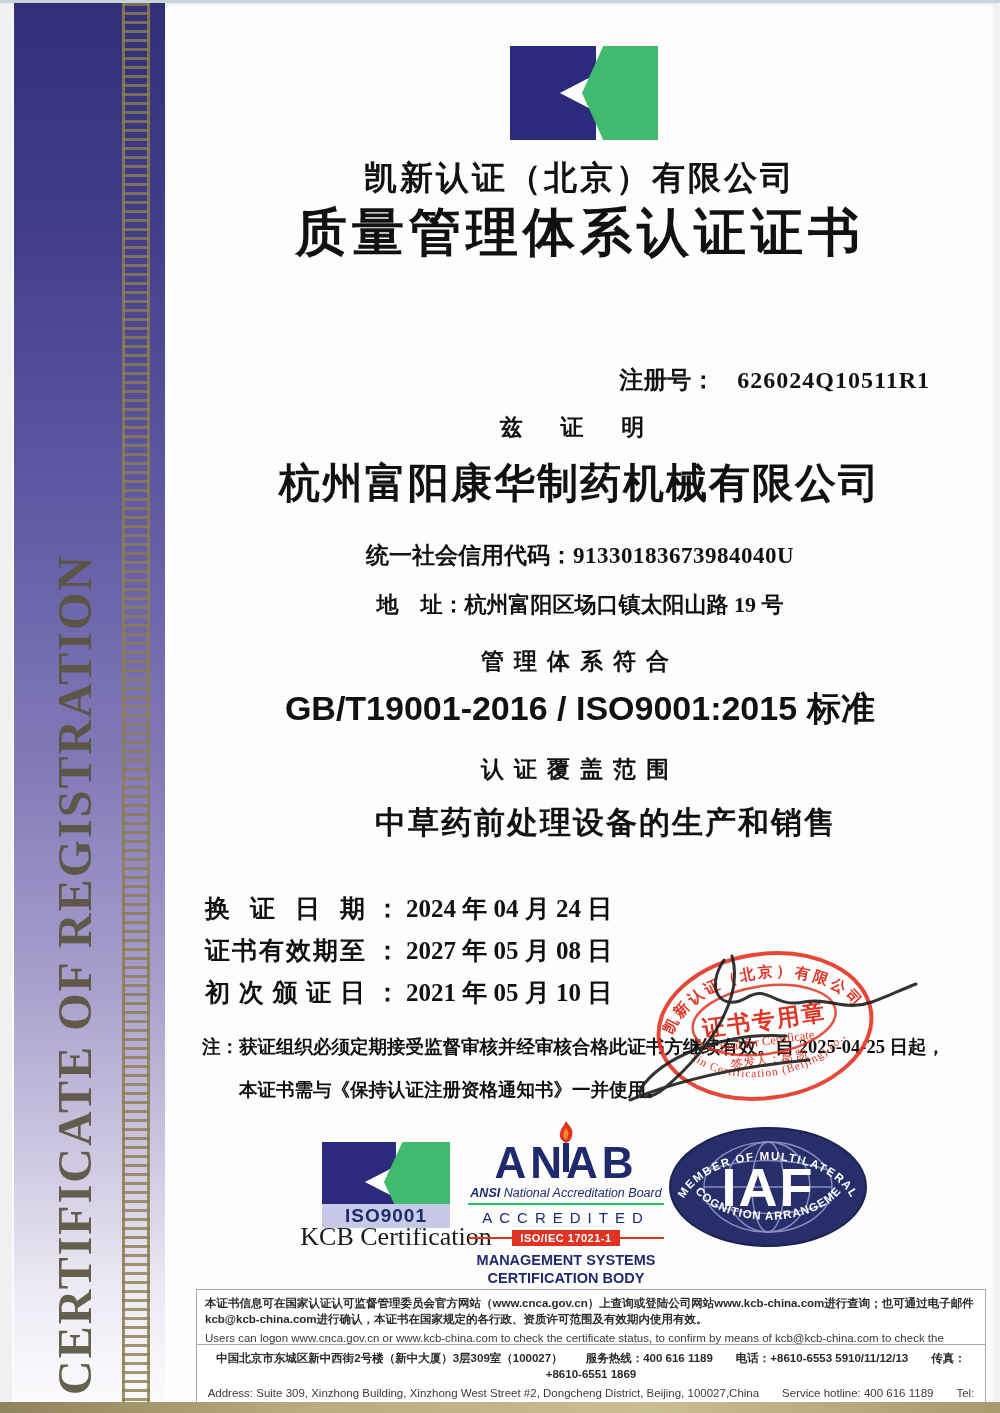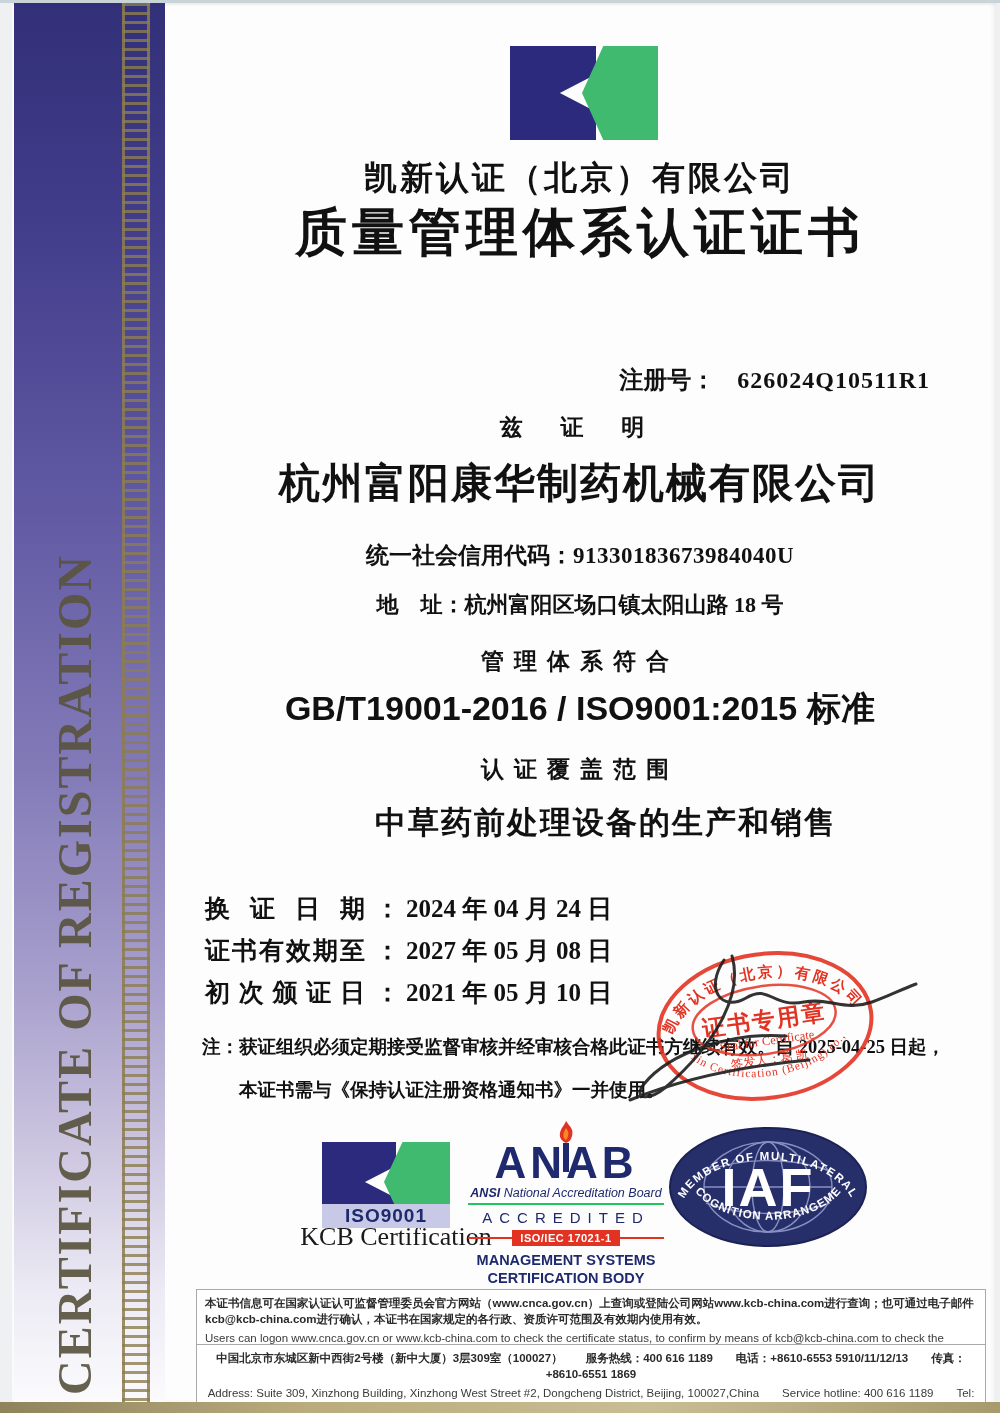--- a/index.html
+++ b/index.html
@@ -120,21 +120,21 @@
   </div>
 
   <div class="cline company-name">杭州富阳康华制药机械有限公司</div>
   <div class="cline certify">兹 证 明</div>
 
   <div class="cline credit">
     <span>统一社会信用代码：</span><span class="num">91330183673984040U</span>
   </div>
 
   <div class="cline addr">
-    <span>地　址：</span><span>杭州富阳区场口镇太阳山路 18 号</span>
+    <span>地　址：</span><span>杭州富阳区场口镇太阳山路 19 号</span>
   </div>
 
   <div class="cline conform">管理体系符合</div>
 
   <div class="cline standard">
     <span class="latin">GB/T19001-2016 / ISO9001:2015</span><span class="suffix">标准</span>
   </div>
 
   <div class="cline scope-label">认证覆盖范围</div>
   <div class="cline scope">中草药前处理设备的生产和销售</div>

